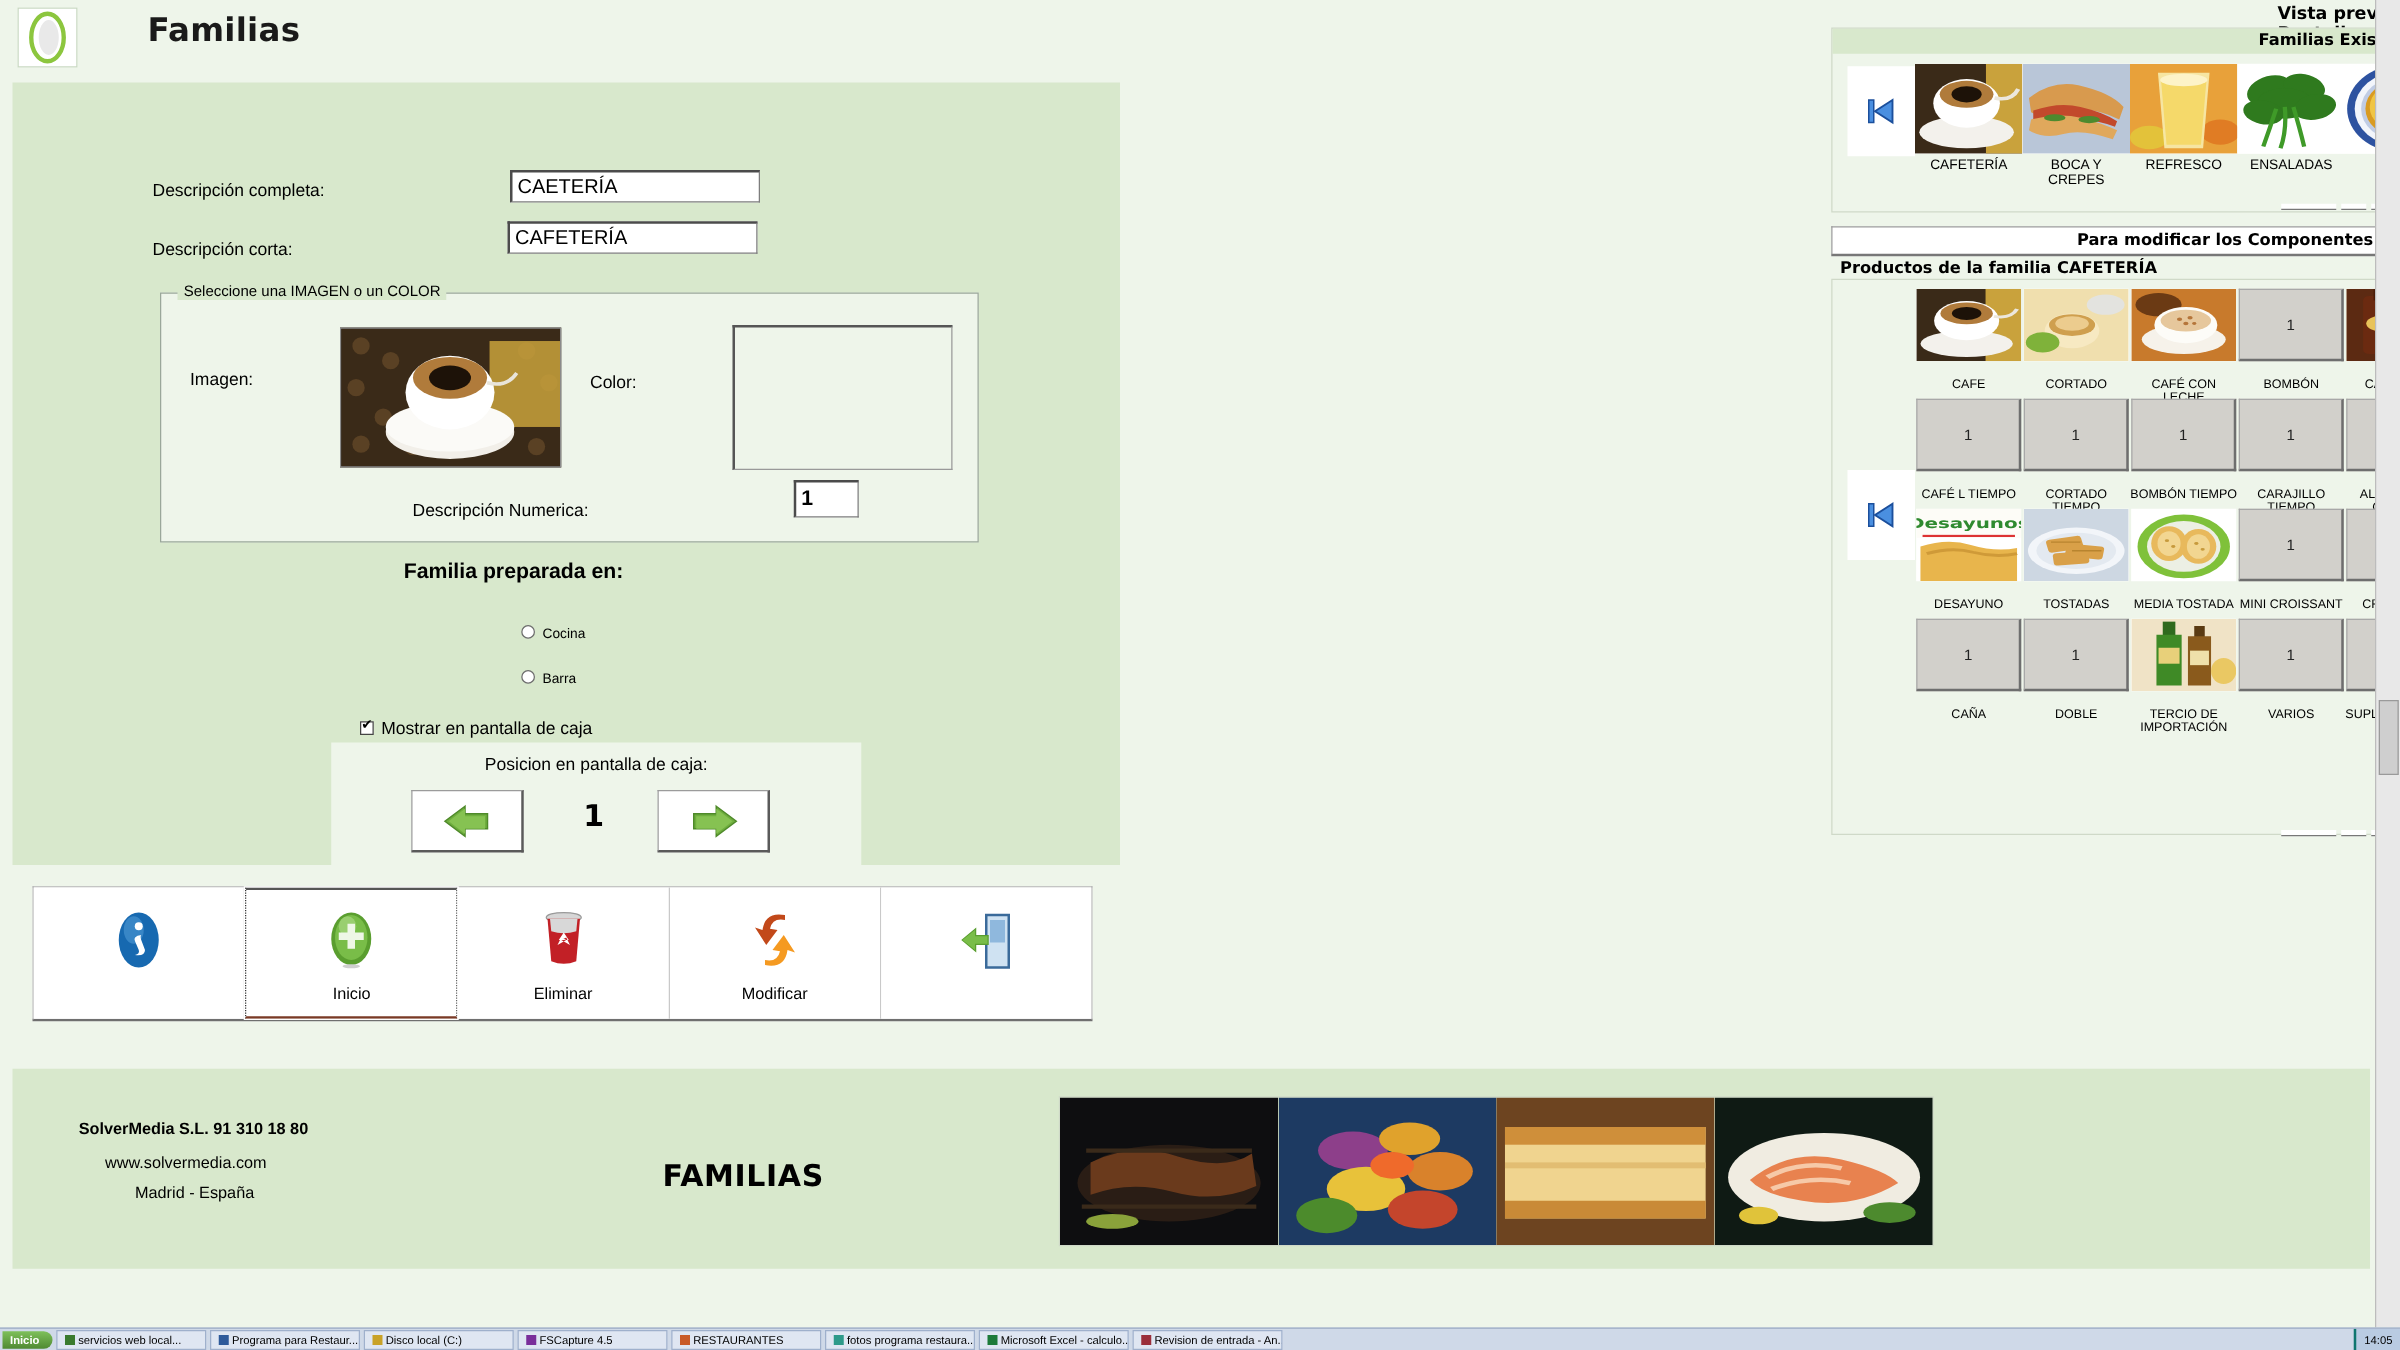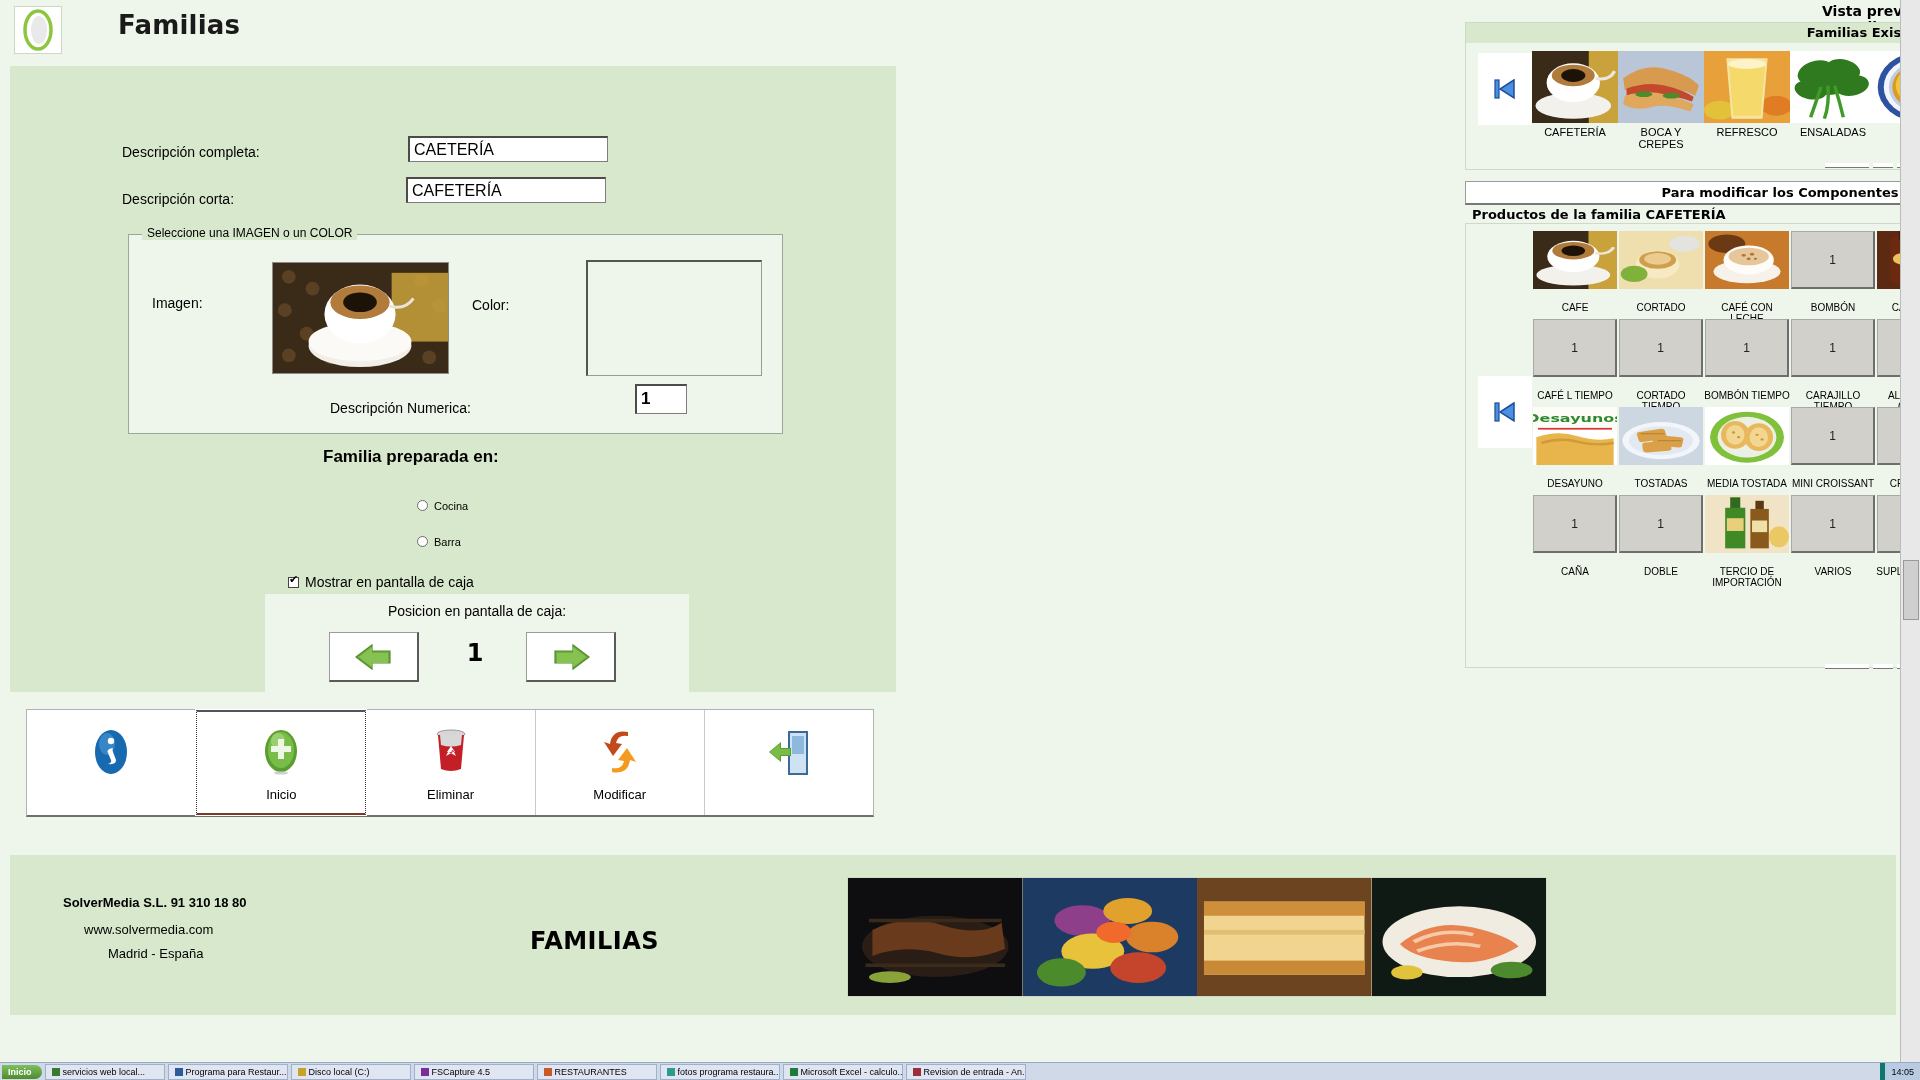--- a/index.html
+++ b/index.html
@@ -249,21 +249,21 @@
   }
   .tb-item {
     background:#dfe6f2; border:1px solid #9fb0cc; padding:2px 6px;
     width:120px; white-space:nowrap; overflow:hidden; text-overflow:ellipsis;
     font-size:9px; display:flex; align-items:center; gap:3px;
   }
   .tb-chip { width:8px; height:8px; flex:none; }
   #tb-tray {
     position:absolute; right:0; top:0; height:18px; background:#b9cbe2;
     display:flex; align-items:center; gap:5px; padding:0 6px; font-size:9px;
-    border-left:5px solid #0f766e;
+    border-left:2px solid #0f766e;
     text-align:center;
   }
 
   
   .ph { width:100%; height:100%; }
 </style>
 </head>
 <body>
 
 <div id="app">

